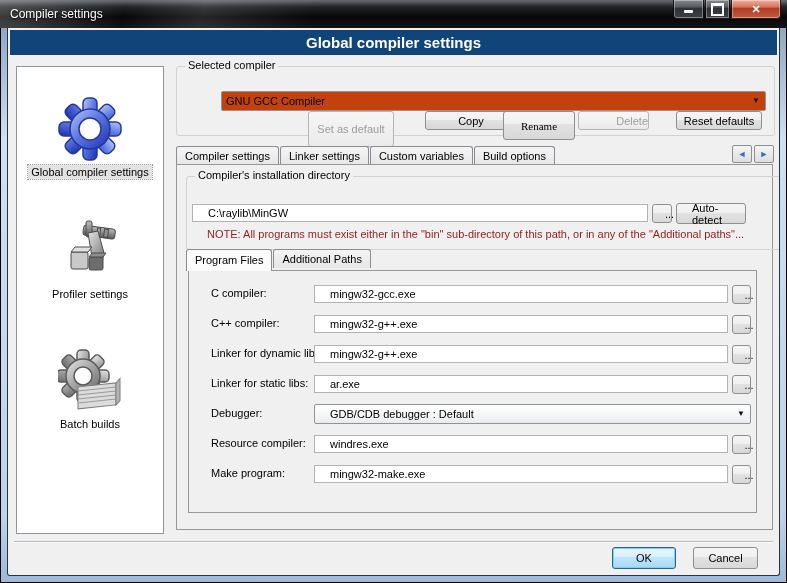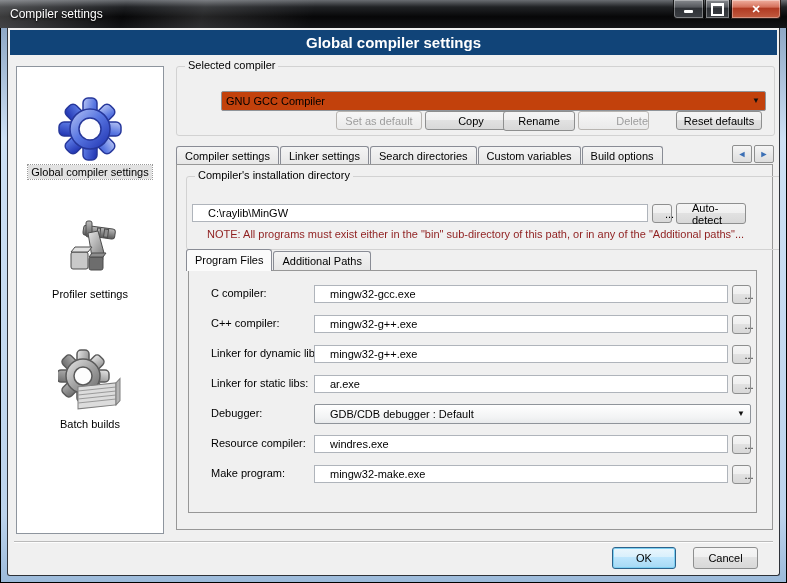--- a/index.html
+++ b/index.html
@@ -77,21 +77,21 @@
     border:1px solid #8e8f8f;border-radius:2px;background:linear-gradient(#f5f5f5,#ddd);
     display:flex;align-items:center;justify-content:center;color:#3b6fb5;font-size:9px;}
 
   .panel{position:absolute;left:168px;top:136px;width:597px;height:366px;
     border:1px solid #979797;box-sizing:border-box;background:#f0f0f0;z-index:1;}
 
   .ptab{box-sizing:border-box;height:19px;padding:3px 8px 0;margin-right:1px;white-space:nowrap;
     border:1px solid #898c95;border-bottom:none;border-radius:3px 3px 0 0;
     background:linear-gradient(#f4f4f4,#e6e6e6);font-size:11px;}
   .ptab.active{height:22px;padding-top:4px;background:#fbfbfb;position:relative;z-index:3;}
-  .ptabsrow{position:absolute;left:178px;top:221px;display:flex;align-items:center;height:22px;z-index:2;}
+  .ptabsrow{position:absolute;left:178px;top:221px;display:flex;align-items:flex-start;height:22px;z-index:2;}
   .innerpanel{position:absolute;left:180px;top:242px;width:569px;height:243px;
     border:1px solid #979797;box-sizing:border-box;background:#f0f0f0;z-index:1;}
 
   .flabel{position:absolute;font-size:11px;}
   .note{position:absolute;font-size:11px;color:#8f1f1f;white-space:nowrap;}
 
   .separator{position:absolute;left:6px;right:6px;top:513px;height:1px;background:#bababa;
     border-bottom:1px solid #fdfdfd;}
 
   .z2{z-index:2;padding-left:15px;}
@@ -204,40 +204,39 @@
       </div>
     </div>
 
     <div class="groupbox" style="left:168px;top:38px;width:597px;height:68px;">
       <span class="grouplabel">Selected compiler</span>
       <div class="combo" style="left:8px;right:8px;top:24px;background:#c2410c;margin-left:36px;">
         <span>GNU GCC Compiler</span>
         <span class="arrow">▼</span>
       </div>
     </div>
-    <div class="btn disabled" style="left:328px;top:83px;width:86px;height:19px;">
+    <div class="btn disabled" style="left:300px;top:83px;width:86px;height:36px;">
           <span>Set as default</span>
         </div>
     <div class="btn" style="left:417px;top:83px;width:92px;height:19px;">
           <span>Copy</span>
         </div>
-    <div class="btn" style="left:495px;top:83px;width:72px;height:20px;">
+    <div class="btn" style="left:495px;top:83px;width:72px;height:29px;font-family:Liberation Serif, serif;">
           <span>Rename</span>
         </div>
     <div class="btn disabled" style="left:570px;top:83px;width:71px;height:19px;justify-content:flex-end;">
           <span>Delete</span>
         </div>
     <div class="btn" style="left:668px;top:83px;width:86px;height:19px;">
           <span>Reset defaults</span>
         </div>
 
     <div class="tabsrow">
       <div class="tab">Compiler settings</div>
       <div class="tab">Linker settings</div>
-      <div class="tab">Search directories</div>
       <div class="tab">Custom variables</div>
       <div class="tab">Build options</div>
 
     </div>
     <div class="tabscroll" style="left:724px;">
           <span>◄</span>
         </div>
     <div class="tabscroll" style="left:746px;">
           <span>►</span>
         </div>

